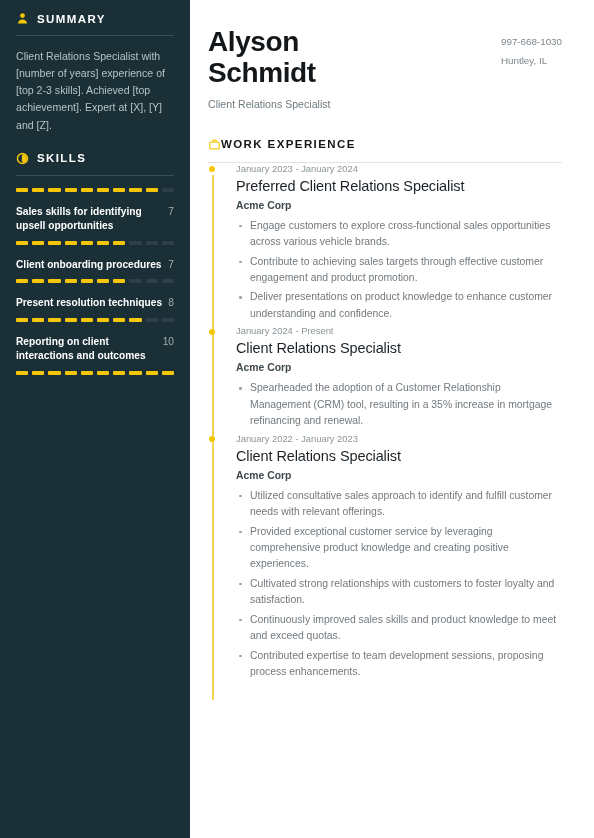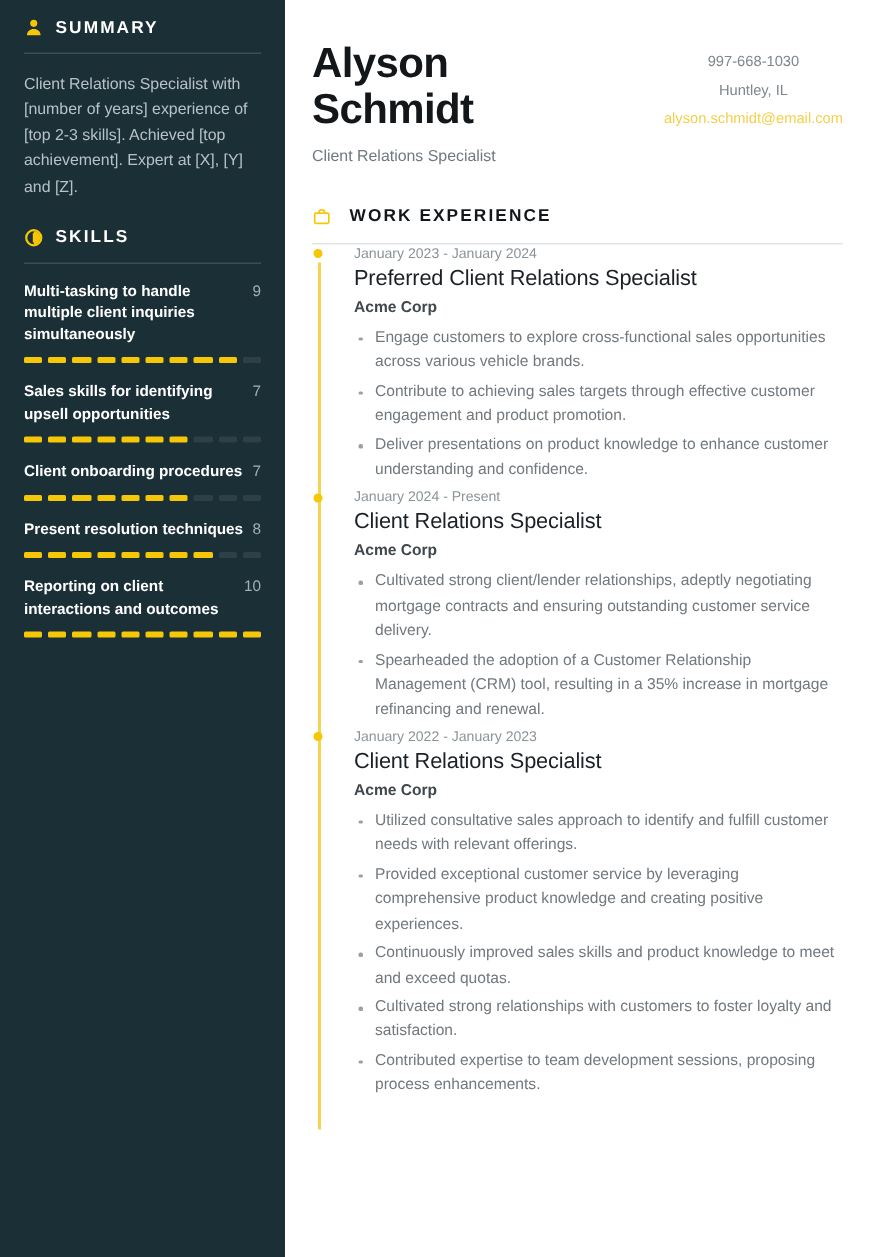--- a/index.html
+++ b/index.html
@@ -48,25 +48,25 @@
   .dash.on { background: #f6c707; }
 
   
   .main { flex: 1 1 auto; padding: 0 14px 0 18px; position: relative; }
   .name-block { padding-top: 26px; display: flex; justify-content: space-between; }
   .name {
     font-size: 28px; font-weight: bold; color: #13171a;
     line-height: 1.12; letter-spacing: -0.4px;
   }
   .subtitle { font-size: 10.6px; color: #6e7a80; margin-top: 9px; }
-  .contact { text-align: center; padding-top: 6px; }
+  .contact { text-align: left; padding-top: 6px; }
   .contact div { font-size: 9.8px; color: #7d878c; line-height: 1.95; }
   .contact .email { color: #f4cf4b; }
 
-  .sec-head { display: flex; align-items: center; gap: 12px; margin-top: 28px; }
+  .sec-head { display: flex; align-items: center; gap: 0; margin-top: 28px; }
   .sec-title {
     font-size: 11.5px; font-weight: bold; color: #13171a; letter-spacing: 1.4px;
   }
   .sec-rule { height: 1px; background: #e2e5e7; margin: 11px 0 0 0; }
 
   .timeline { position: relative; padding-left: 28px; margin-top: 0; }
   .tl-line {
     position: absolute; left: 4px; top: 12px; bottom: -20px;
     width: 1.5px; background: #f6d351;
   }
@@ -117,24 +117,20 @@
             <circle cx="8" cy="8" r="6.2" fill="none" stroke="#f6c707" stroke-width="1.8"></circle>
             <path d="M8 2.6 A5.4 5.4 0 0 1 8 13.4 Z" fill="#f6c707"></path>
             <rect x="7.2" y="4.2" width="1.5" height="7.6" fill="#f6c707"></rect>
           </svg>
         </span>
         <span class="side-head-title">SKILLS</span>
       </div>
       <div class="side-rule"></div>
       <div id="skills-list">
           <div class="skill">
-            <div class="skill-row">
-              <div class="skill-name">Multi-tasking to handle multiple client inquiries simultaneously</div>
-              <div class="skill-score">9</div>
-            </div>
             <div class="skill-bar">
               <div class="dash on"></div>
               <div class="dash on"></div>
               <div class="dash on"></div>
               <div class="dash on"></div>
               <div class="dash on"></div>
               <div class="dash on"></div>
               <div class="dash on"></div>
               <div class="dash on"></div>
               <div class="dash on"></div>
@@ -224,21 +220,20 @@
       <div>
         <div class="name">
           <div>Alyson</div>
           <div>Schmidt</div>
         </div>
         <div class="subtitle">Client Relations Specialist</div>
       </div>
       <div class="contact">
         <div>997-668-1030</div>
         <div>Huntley, IL</div>
-        <div class="email">alyson.schmidt@email.com</div>
       </div>
     </div>
 
     <div class="sec-head">
       <span class="icon">
         <svg width="13" height="13" viewBox="0 0 16 16" fill="none" stroke="#f6c707" stroke-width="1.4">
           <rect x="2.2" y="5" width="11.6" height="8.4" rx="1.2"></rect>
           <path d="M5.8 5V3.6a1 1 0 0 1 1-1h2.4a1 1 0 0 1 1 1V5"></path>
         </svg>
       </span>
@@ -259,34 +254,33 @@
               <li>Contribute to achieving sales targets through effective customer engagement and product promotion.</li>
               <li>Deliver presentations on product knowledge to enhance customer understanding and confidence.</li>
             </ul>
           </div>
           <div class="job">
             <div class="job-dot"></div>
             <div class="job-date">January 2024 - Present</div>
             <div class="job-title">Client Relations Specialist</div>
             <div class="job-company">Acme Corp</div>
             <ul class="bullets">
-              <li>Cultivated strong client/lender relationships, adeptly negotiating mortgage contracts and ensuring outstanding customer service delivery.</li>
               <li>Spearheaded the adoption of a Customer Relationship Management (CRM) tool, resulting in a 35% increase in mortgage refinancing and renewal.</li>
             </ul>
           </div>
           <div class="job">
             <div class="job-dot"></div>
             <div class="job-date">January 2022 - January 2023</div>
             <div class="job-title">Client Relations Specialist</div>
             <div class="job-company">Acme Corp</div>
             <ul class="bullets">
               <li>Utilized consultative sales approach to identify and fulfill customer needs with relevant offerings.</li>
               <li>Provided exceptional customer service by leveraging comprehensive product knowledge and creating positive experiences.</li>
+              <li>Cultivated strong relationships with customers to foster loyalty and satisfaction.</li>
               <li>Continuously improved sales skills and product knowledge to meet and exceed quotas.</li>
-              <li>Cultivated strong relationships with customers to foster loyalty and satisfaction.</li>
               <li>Contributed expertise to team development sessions, proposing process enhancements.</li>
             </ul>
           </div>
         </div>
     </div>
 
   </main>
 </div>
 
 </body></html>

